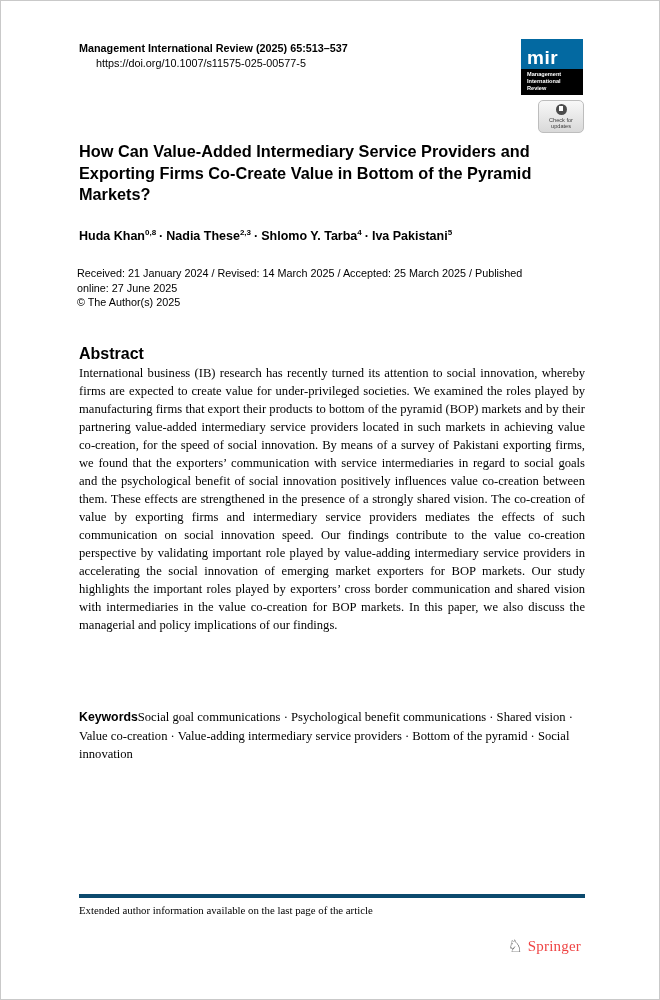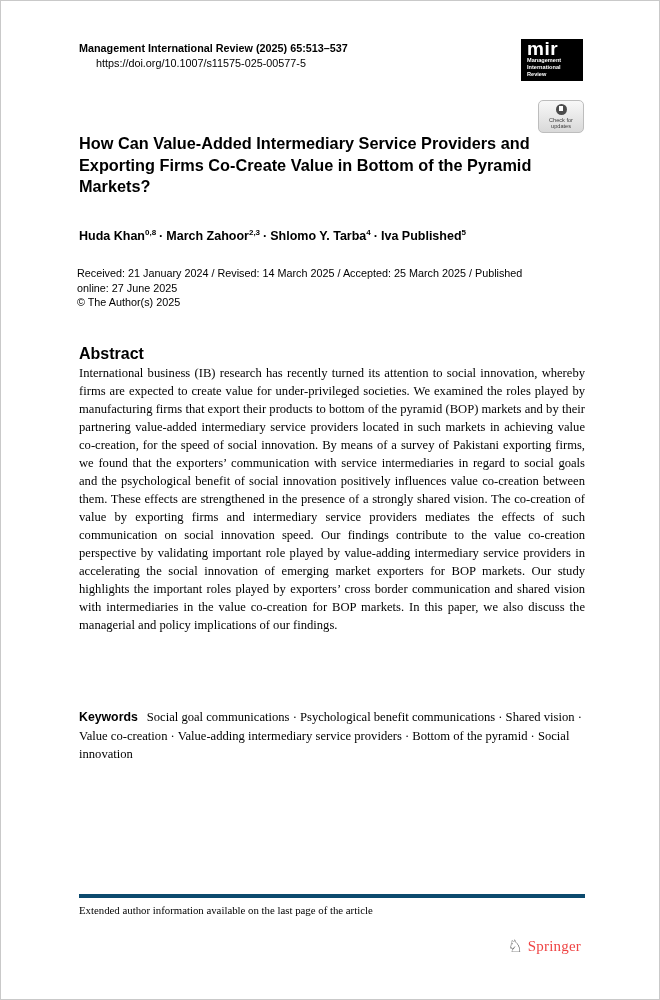--- a/index.html
+++ b/index.html
@@ -7,54 +7,54 @@
   body { width:660px; height:1000px; font-family:"Liberation Sans",sans-serif; color:#000; }
   .page { position:relative; width:660px; height:1000px; background:#ffffff; border:1px solid #c9c9c9; overflow:hidden; }
 
   
   .journal-info { position:absolute; top:40px; left:78px; font-size:10.8px; line-height:15px; }
   .journal-line { font-weight:bold; }
   .doi-line { font-weight:normal;margin-left:17px; }
 
   
   .mir-logo { position:absolute; top:38px; left:520px; width:62px; }
-  .mir-red { background:#000000; height:16px; display:flex; padding:0 0 2px 6px; }
+  .mir-red { background:#0369a1; height:30px; display:flex; align-items:flex-end; padding:0 0 2px 6px; }
   .mir-red span { color:#fff; font-weight:bold; font-size:19px; line-height:19px; letter-spacing:0.5px; }
   .mir-black { background:#000; color:#fff; font-size:5.6px; line-height:7px; font-weight:bold; padding:2px 3px 3px 6px; }
 
   
   .research-bar { position:absolute; top:87px; left:78px; width:333px; height:17px; background:#000;
     color:#fff; font-size:10px; font-weight:bold; letter-spacing:0.5px; line-height:17px; padding-left:8px; }
 
   
   .check-badge { position:absolute; top:99px; left:537px; width:46px; height:33px;
     border:1px solid #bdbdbd; border-radius:5px; background:linear-gradient(#f8f8f8,#d9d9d9);
     display:flex; flex-direction:column; align-items:center; justify-content:center; gap:2px; }
   .check-icon { width:11px; height:11px; border-radius:50%; background:#4c4c4c; position:relative; }
   .check-icon::after { content:""; position:absolute; left:3.5px; top:2.5px; width:4px; height:5px; background:#fff; }
   .check-text { font-size:5.6px; line-height:6.2px; color:#3c3c3c; text-align:center; }
 
   
-  .title { position:absolute; top:132px; left:78px; width:510px; font-size:16.3px; line-height:21.5px; font-weight:bold; }
+  .title { position:absolute; top:140px; left:78px; width:510px; font-size:16.3px; line-height:21.5px; font-weight:bold; }
   .authors { position:absolute; top:227px; left:78px; width:510px; font-size:12.5px; font-weight:bold; }
   .authors sup { font-size:8px; font-weight:bold; }
   .author-sep { margin:0 3px; }
 
   
   .dates { position:absolute; top:265px; left:76px; width:450px; font-size:10.8px; line-height:14.5px; }
 
   
   .abstract-heading { position:absolute; top:344px; left:78px; font-size:16px; font-weight:bold; }
   .abstract-body { position:absolute; top:363px; left:78px; width:506px;
     font-family:"Liberation Serif",serif; font-size:12.6px; line-height:18px; text-align:justify; }
 
   
   .keywords { position:absolute; top:707px; left:78px; width:506px;
     font-family:"Liberation Serif",serif; font-size:12.6px; line-height:18.5px; }
-  .keywords-label { font-family:"Liberation Sans",sans-serif; font-weight:bold; font-size:12.3px; margin-right:9px; }
+  .keywords-label { font-family:"Liberation Sans",sans-serif; font-weight:bold; font-size:12.3px; }
 
   
   .footnote { position:absolute; top:893px; left:78px; width:506px; border-top:4px solid #0c4a6e;
     padding-top:6px; font-family:"Liberation Serif",serif; font-size:10.8px; }
 
   
   .springer { position:absolute; top:937px; right:78px; display:flex; align-items:center; gap:5px; }
   .springer-icon { font-family:"DejaVu Sans",sans-serif; font-size:17px; line-height:17px; color:#2a2a2a; }
   .springer-name { font-family:"Liberation Serif",serif; font-size:15px; letter-spacing:0.2px; color:#ef4444; }
 </style>
@@ -83,21 +83,21 @@
     <div class="check-icon"></div>
     <div class="check-text">
       <div>Check for</div>
       <div>updates</div>
     </div>
   </div>
 
   <h1 class="title">How Can Value-Added Intermediary Service Providers and Exporting Firms Co-Create Value in Bottom of the Pyramid Markets?</h1>
 
   <div class="authors">
-    <span>Huda Khan</span><sup>0,8</sup><span class="author-sep">·</span><span>March Zahoor</span><sup>2,3</sup><span class="author-sep">·</span><span>Shlomo Y. Tarba</span><sup>4</sup><span class="author-sep">·</span><span>Iva Published</span><sup>5</sup>
+    <span>Huda Khan</span><sup>0,8</sup><span class="author-sep">·</span><span>Nadia These</span><sup>2,3</sup><span class="author-sep">·</span><span>Shlomo Y. Tarba</span><sup>4</sup><span class="author-sep">·</span><span>Iva Pakistani</span><sup>5</sup>
   </div>
 
   <div class="dates">
     <div>Received: 21 January 2024 / Revised: 14 March 2025 / Accepted: 25 March 2025 / Published online: 27 June 2025</div>
     <div>© The Author(s) 2025</div>
   </div>
 
   <div class="abstract-heading">Abstract</div>
   <div class="abstract-body">International business (IB) research has recently turned its attention to social innovation, whereby firms are expected to create value for under-privileged societies. We examined the roles played by manufacturing firms that export their products to bottom of the pyramid (BOP) markets and by their partnering value-added intermediary service providers located in such markets in achieving value co-creation, for the speed of social innovation. By means of a survey of Pakistani exporting firms, we found that the exporters’ communication with service intermediaries in regard to social goals and the psychological benefit of social innovation positively influences value co-creation between them. These effects are strengthened in the presence of a strongly shared vision. The co-creation of value by exporting firms and intermediary service providers mediates the effects of such communication on social innovation speed. Our findings contribute to the value co-creation perspective by validating important role played by value-adding intermediary service providers in accelerating the social innovation of emerging market exporters for BOP markets. Our study highlights the important roles played by exporters’ cross border communication and shared vision with intermediaries in the value co-creation for BOP markets. In this paper, we also discuss the managerial and policy implications of our findings.</div>
 

